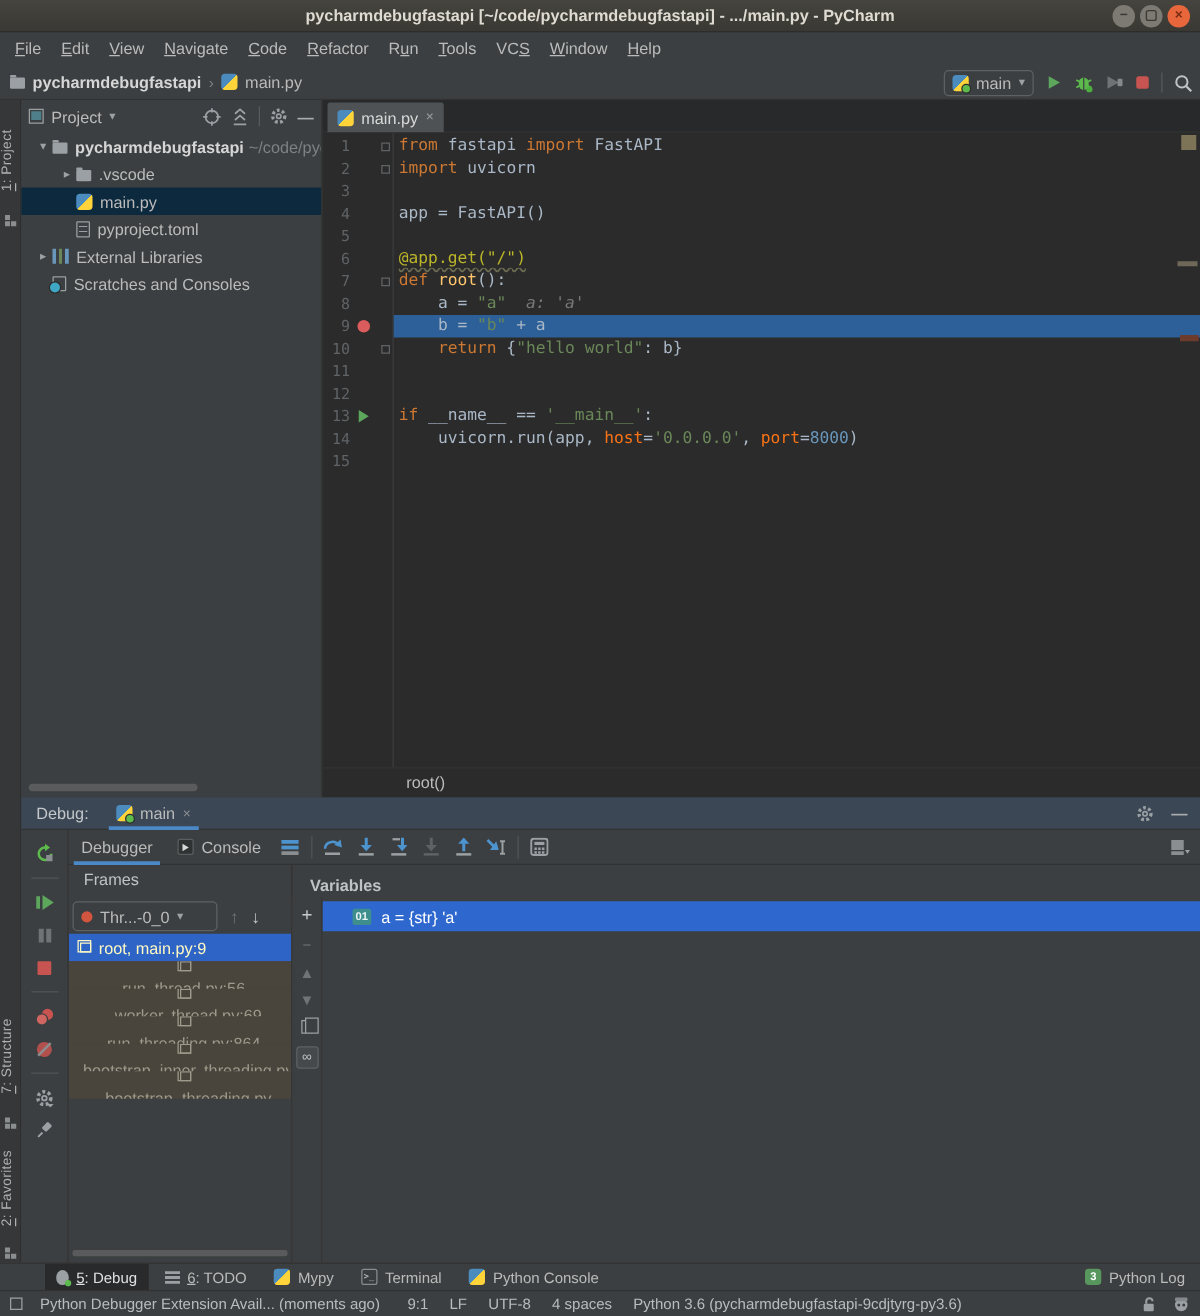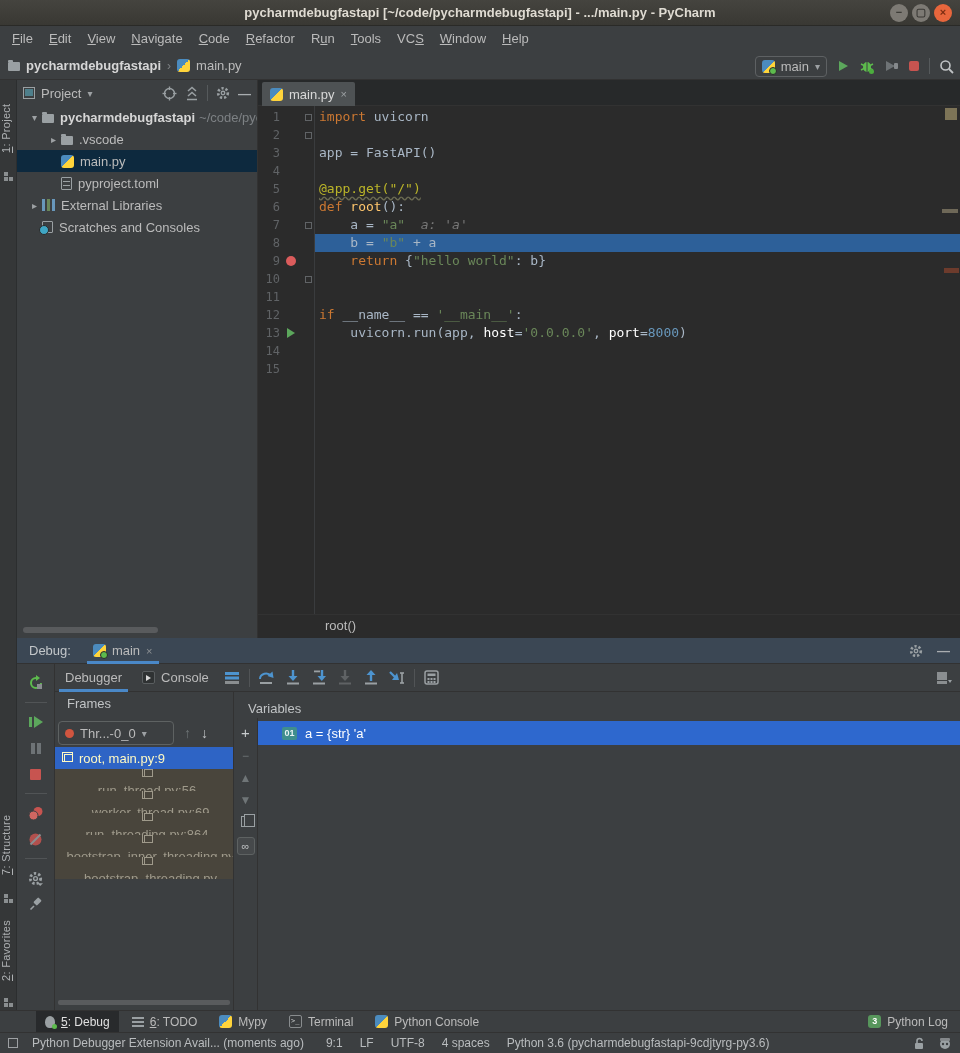--- a/index.html
+++ b/index.html
@@ -104,21 +104,21 @@
   .bp-dot { width:10px; height:10px; border-radius:50%; background:#db5c5c; }
   .run-arrow { width:0; height:0; border-left:8px solid #5ca75c; border-top:5px solid transparent; border-bottom:5px solid transparent; }
   .fold-box { width:7px; height:7px; border:1px solid #606366; background:#2b2b2b; }
   #gutter-line { position:absolute; left:56px; top:0; width:1px; height:100%; background:#3a3c3e; }
   #code { position:absolute; left:57px; top:2px; right:0; font-family:"DejaVu Sans Mono",monospace;
     font-size:13px; }
   .cl { height:18px; line-height:18px; white-space:pre; padding-left:4px; }
   .cl.exec { background:#2d6099; }
   .k { color:#cc7832; } .s { color:#6a8759; } .t { color:#a9b7c6; }
   .d { color:#bbb529; text-decoration:underline wavy #6c6c52; text-underline-offset:3px; }
-  .f { color:#ffc66d; } .n { color:#6897bb; } .p { color:#ffffff; }
+  .f { color:#ffc66d; } .n { color:#6897bb; } .p { color:#f97316; }
   .h { color:#787878; font-style:italic; }
   #insp-square { position:absolute; right:3px; top:2px; width:12px; height:12px; background:#7d7457; }
   #mark-dash1 { position:absolute; right:2px; top:103px; width:16px; height:4px; background:#6e6858; }
   #mark-dash2 { position:absolute; right:1px; top:162px; width:15px; height:5px; background:#6d3b2c; }
   #crumbbar { position:absolute; left:258px; top:614px; width:702px; height:24px; background:#2b2b2b;
     border-top:1px solid #323232; }
   #crumbbar .bc { position:absolute; left:67px; top:3px; color:#bbbbbb; }
 
   
   #dbg-header { position:absolute; left:17px; top:638px; width:943px; height:26px; background:#3b4754;
@@ -141,21 +141,21 @@
   .dtab .uline { position:absolute; left:4px; right:4px; bottom:0; height:3px; background:#4a88c7; }
   .ic-consoletab { width:13px; height:13px; background:#2f3233; border:1px solid #5a5e60; border-radius:2px; }
   .ic-consoletab::before { content:""; position:absolute; left:3px; top:3px; width:0; height:0;
     border-left:5px solid #d8d8d8; border-top:3px solid transparent; border-bottom:3px solid transparent; }
   .stepbtn { width:26px; height:28px; display:flex; align-items:center; justify-content:center; }
   #dbg-toolbar .sep { width:1px; height:18px; background:#515456; margin:0 4px; }
   #layout-btn { margin-left:auto; margin-right:8px; }
 
   #frames-hdr { position:absolute; left:55px; top:692px; width:905px; height:26px; background:#3c3f41; }
   #frames-hdr .fh { position:absolute; left:12px; top:4px; color:#c0c3c5; }
-  #frames-hdr .vh { position:absolute; left:193px; top:9px; color:#c0c3c5; }
+  #frames-hdr .vh { position:absolute; left:193px; top:9px; color:#c0c3c5;font-weight:bold; }
   #vdiv1 { position:absolute; left:233px; top:692px; width:1px; height:318px; background:#323232; }
   #vdiv2 { position:absolute; left:257px; top:718px; width:1px; height:292px; background:#323232; }
 
   #frames { position:absolute; left:55px; top:718px; width:178px; height:292px; background:#3c3f41; overflow:hidden; }
   #thread-row { display:flex; align-items:center; padding:3px 0 2px 3px; gap:10px; }
   #thread-dd { width:116px; height:24px; border:1px solid #5e6262; border-radius:4px; display:flex;
     align-items:center; gap:6px; padding:0 6px; }
   .thread-dot { width:9px; height:9px; border-radius:50%; background:#d1553f; }
   .nav-up { color:#6f7577; font-size:14px; } .nav-down { color:#c0c3c5; font-size:14px; }
   .frame-row { height:22px; display:flex; align-items:center; gap:6px; padding-left:6px; white-space:nowrap;
@@ -444,20 +444,21 @@
         <span class="foldslot"></span>
       </div>
       <div class="gl">
         <span class="num">15</span>
         <span class="mark"></span>
         <span class="foldslot"></span>
       </div>
     </div>
   <div id="gutter-line"></div>
   <div id="code">
+      <div class="cl"><span class="k">from </span><span class="t">fastapi </span><span class="k">import </span><span class="t">FastAPI</span></div>
       <div class="cl"><span class="k">import </span><span class="t">uvicorn</span></div>
       <div class="cl"></div>
       <div class="cl"><span class="t">app = FastAPI()</span></div>
       <div class="cl"></div>
       <div class="cl"><span class="d">@app.get("/")</span></div>
       <div class="cl"><span class="k">def </span><span class="f">root</span><span class="t">():</span></div>
       <div class="cl"><span class="t">    a = </span><span class="s">"a"</span><span class="h">  a: 'a'</span></div>
       <div class="cl exec"><span class="t">    b = </span><span class="s">"b"</span><span class="t"> + a</span></div>
       <div class="cl"><span class="k">    return </span><span class="t">{</span><span class="s">"hello world"</span><span class="t">: b}</span></div>
       <div class="cl"></div>

